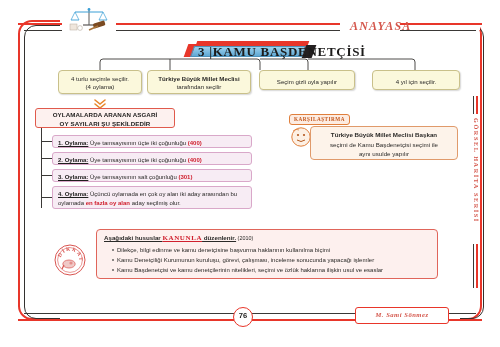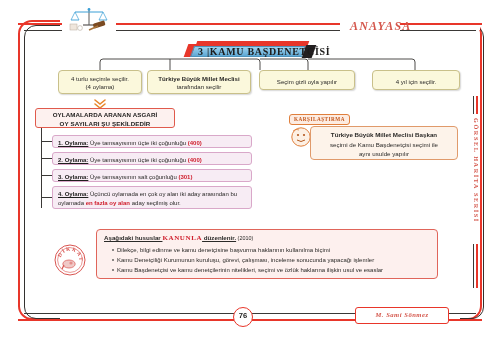--- a/index.html
+++ b/index.html
@@ -121,21 +121,21 @@
     width: 10px; height: 13px;
     background: #231f20;
     transform: skewX(-20deg);
   }
   .ribbon-text {
     position: absolute;
     left: 12px; top: 6px;
     width: 106px; height: 11px;
     line-height: 11px;
     text-align: left;
-    font-size: 10px;
+    font-size: 13px;
     font-weight: bold;
     letter-spacing: 0.7px;
     color: #1c1b1a;
     font-family: "Liberation Serif", serif;
     white-space: nowrap;
   }
 
   
   .tree {
     position: absolute;
@@ -279,20 +279,21 @@
     color: #2b2a28;
     margin-bottom: 3px;
   }
   .kanun-head .u { text-decoration: underline; font-weight: bold; }
   .kanun-head .kw {
     color: #d0202e;
     font-weight: bold;
     letter-spacing: 0.6px;
     font-family: "Liberation Serif", serif;
     font-size: 7px;
+    text-decoration: underline;
   }
   .kanun-head .yr { font-size: 5.4px; }
   ul.kanun-list {
     margin: 0;
     padding: 0 0 0 8px;
     list-style: none;
   }
   ul.kanun-list li {
     font-size: 6.0px;
     line-height: 10px;

